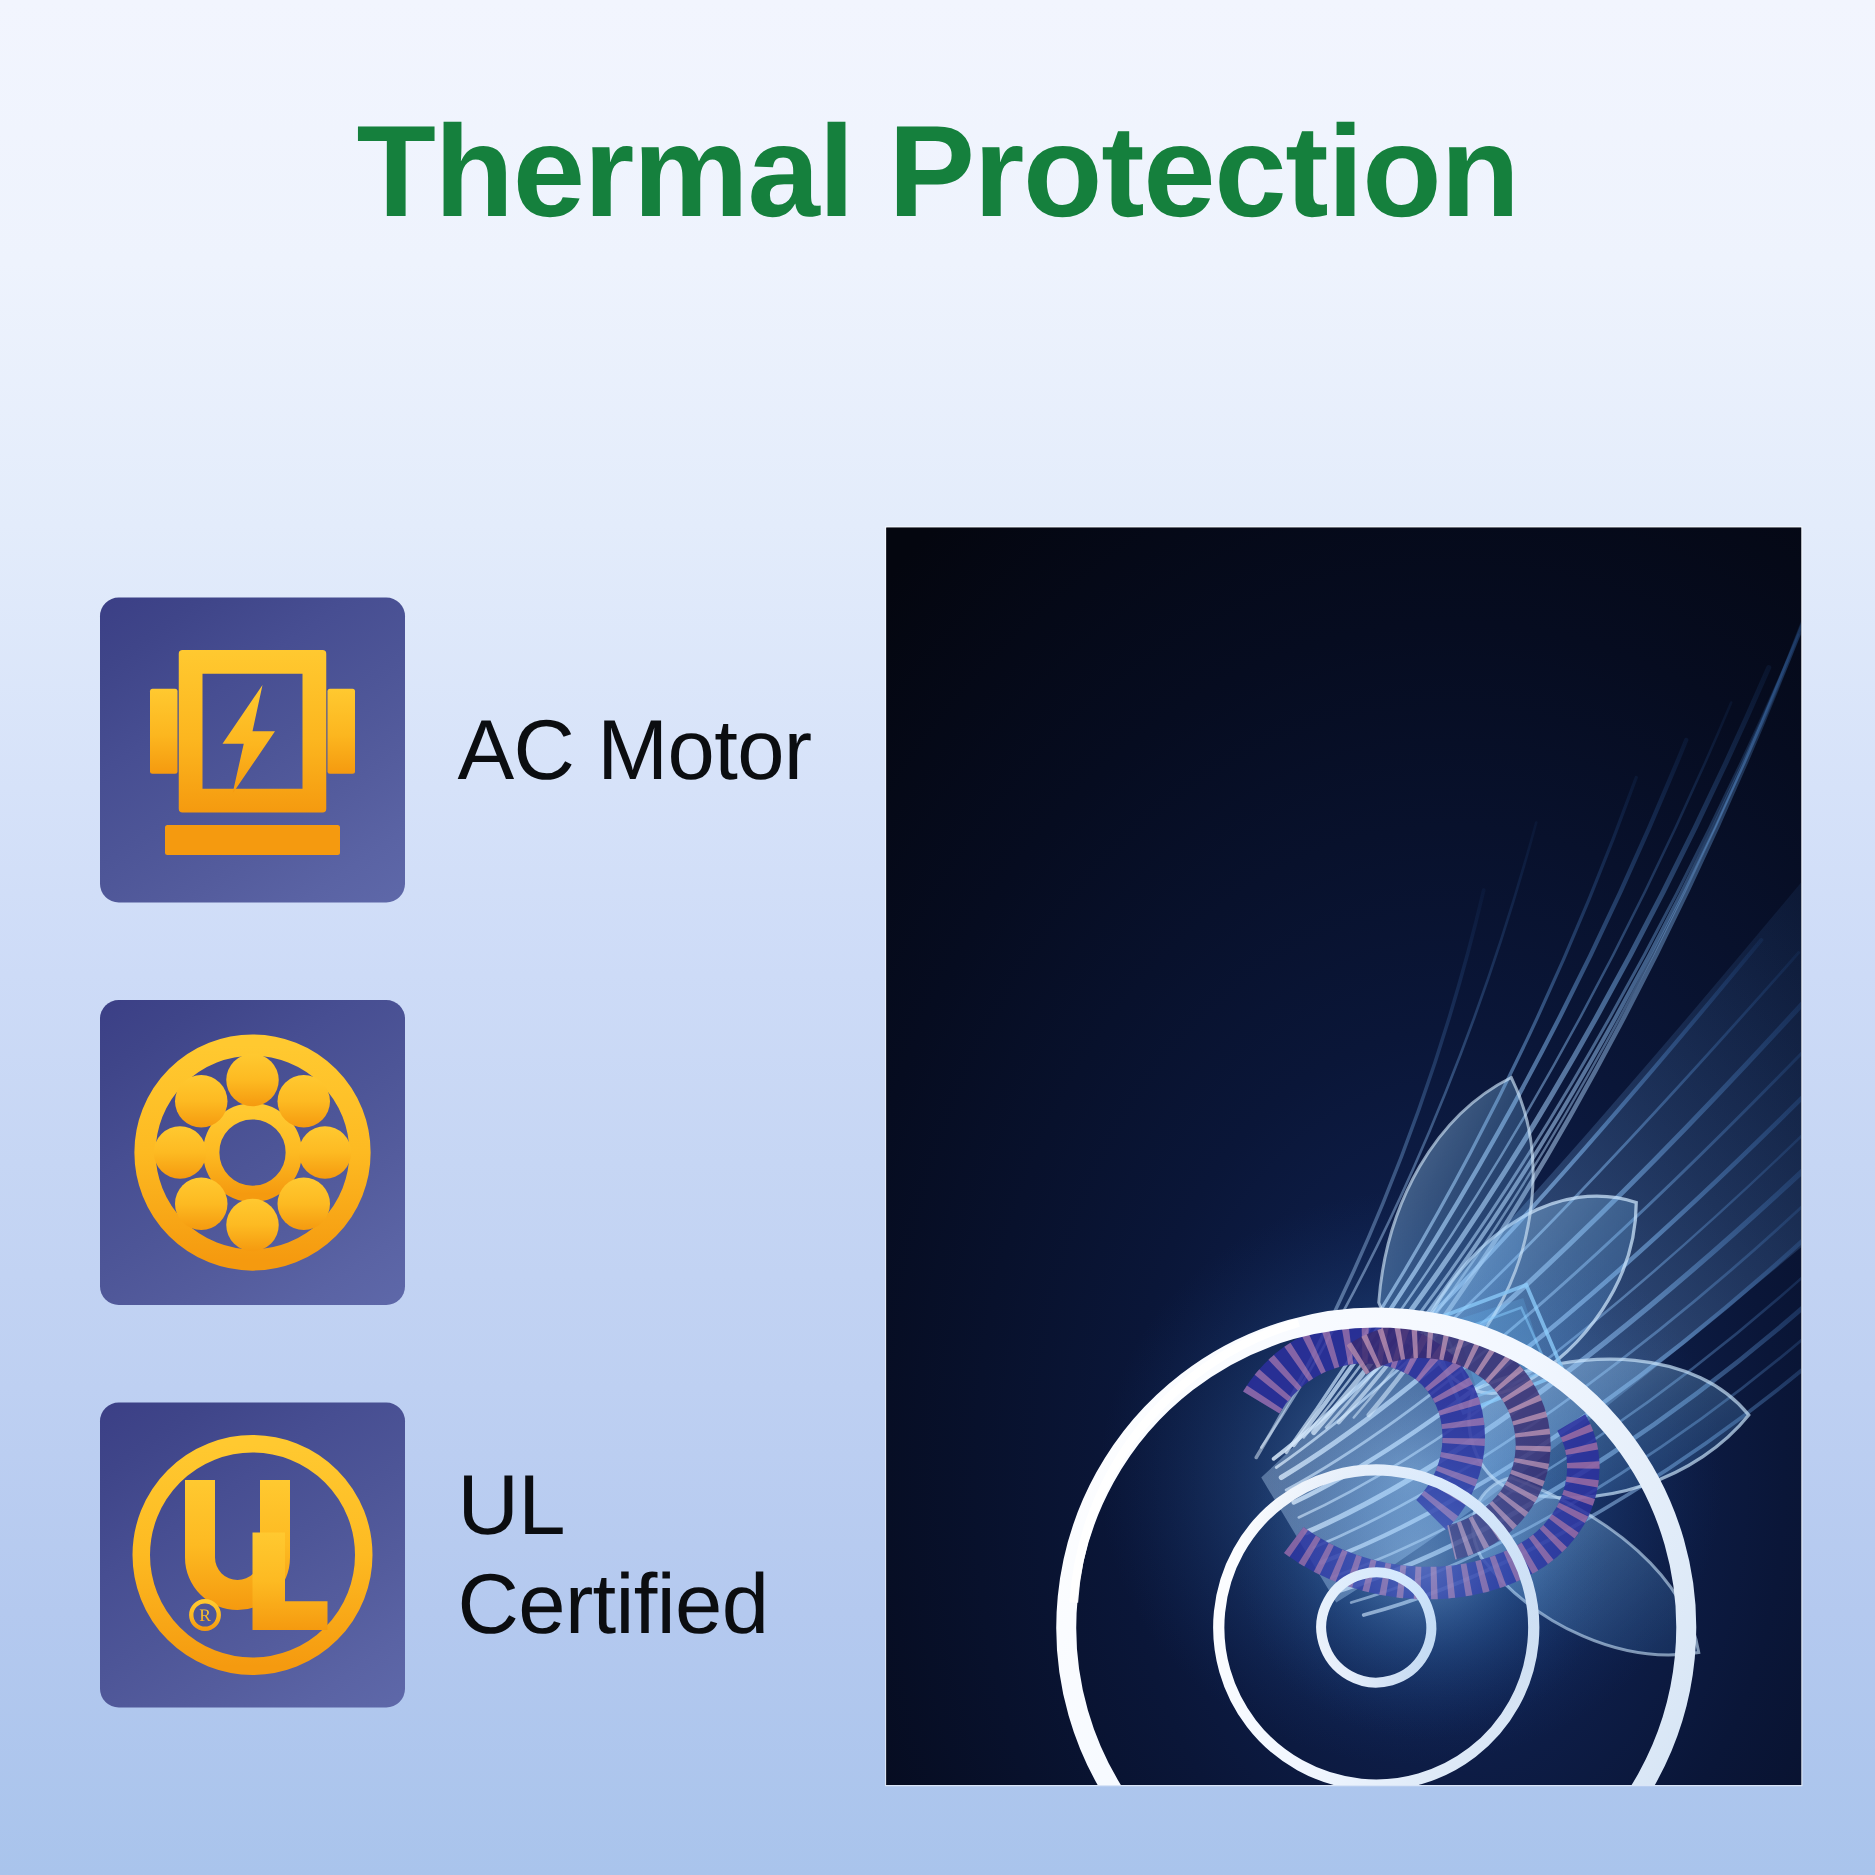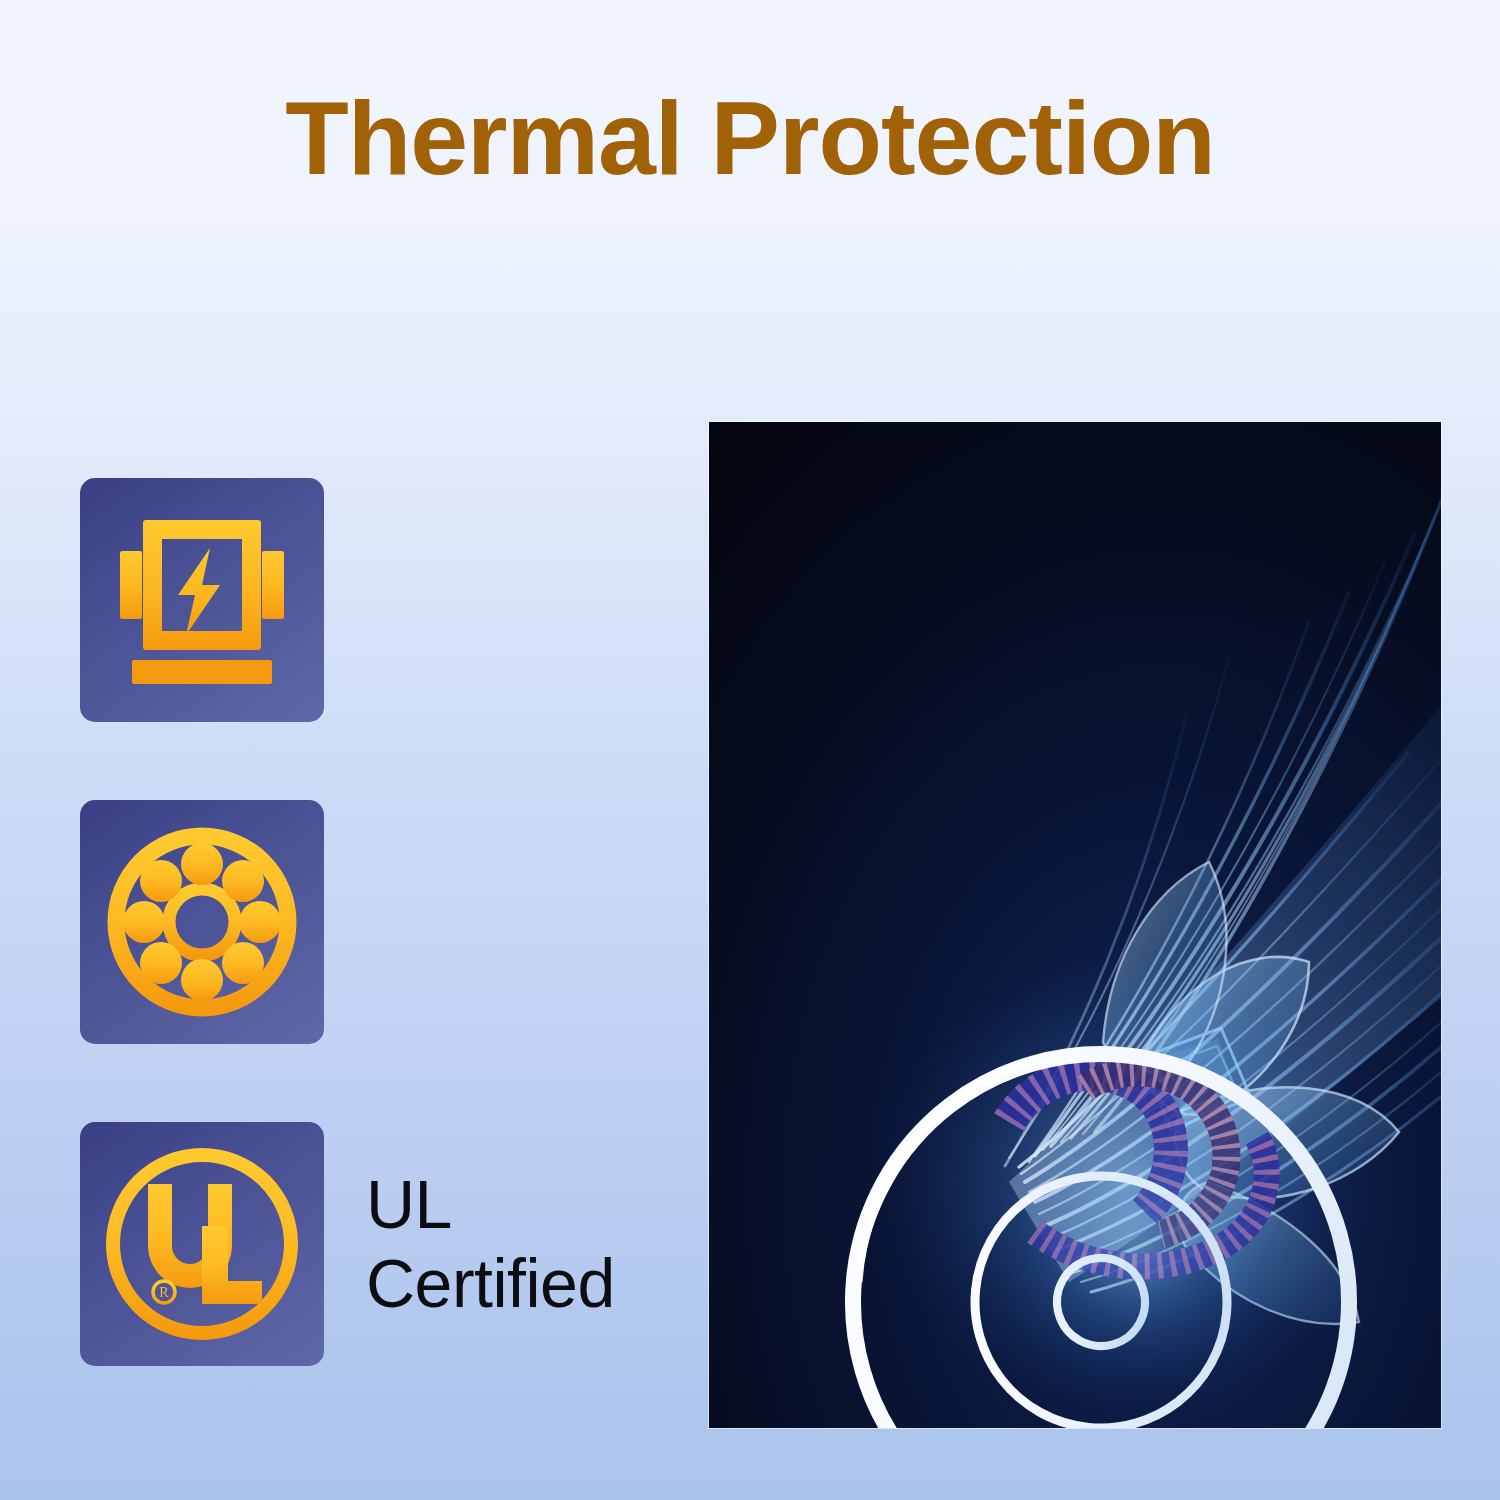--- a/index.html
+++ b/index.html
@@ -25,21 +25,21 @@
 
   
   .title{
     position:absolute;
     left:0; right:0; top:86px;
     text-align:center;
     font-size:104px;
     line-height:1.0;
     font-weight:700;
     letter-spacing:-1px;
-    color:#a16207;
+    color:#15803d;
     white-space:nowrap;
   }
 
   
   .features{
     position:absolute;
     left:80px;
     top:478px;
     width:600px;
   }
@@ -112,20 +112,23 @@
             <rect x="182" y="73" width="22" height="68" rx="2" fill="url(#gy1)"></rect>
 
             <path d="M66 42 h112 a3 3 0 0 1 3 3 v124 a3 3 0 0 1 -3 3 h-112 a3 3 0 0 1 -3 -3 v-124 a3 3 0 0 1 3 -3 z
                      M82 61 v92 h80 v-92 z" fill="url(#gy1)" fill-rule="evenodd"></path>
 
             <path d="M130 70 L98 117 h17 l-9 40 34 -50 h-18 z" fill="url(#gy1)"></path>
 
             <rect x="52" y="182" width="140" height="24" rx="2" fill="#f59a0f"></rect>
           </svg>
         </span>
+      </div>
+      <div class="flabel">
+        <span class="ln">AC Motor</span>
       </div>
     </div>
 
     <div class="feature">
       <div class="tile">
         <span class="glyph">
           <svg viewBox="0 0 244 244" xmlns="http://www.w3.org/2000/svg">
             <defs>
               <linearGradient id="gy2" x1="0" y1="0" x2="0" y2="1">
                 <stop offset="0" stop-color="#ffc930"></stop>

